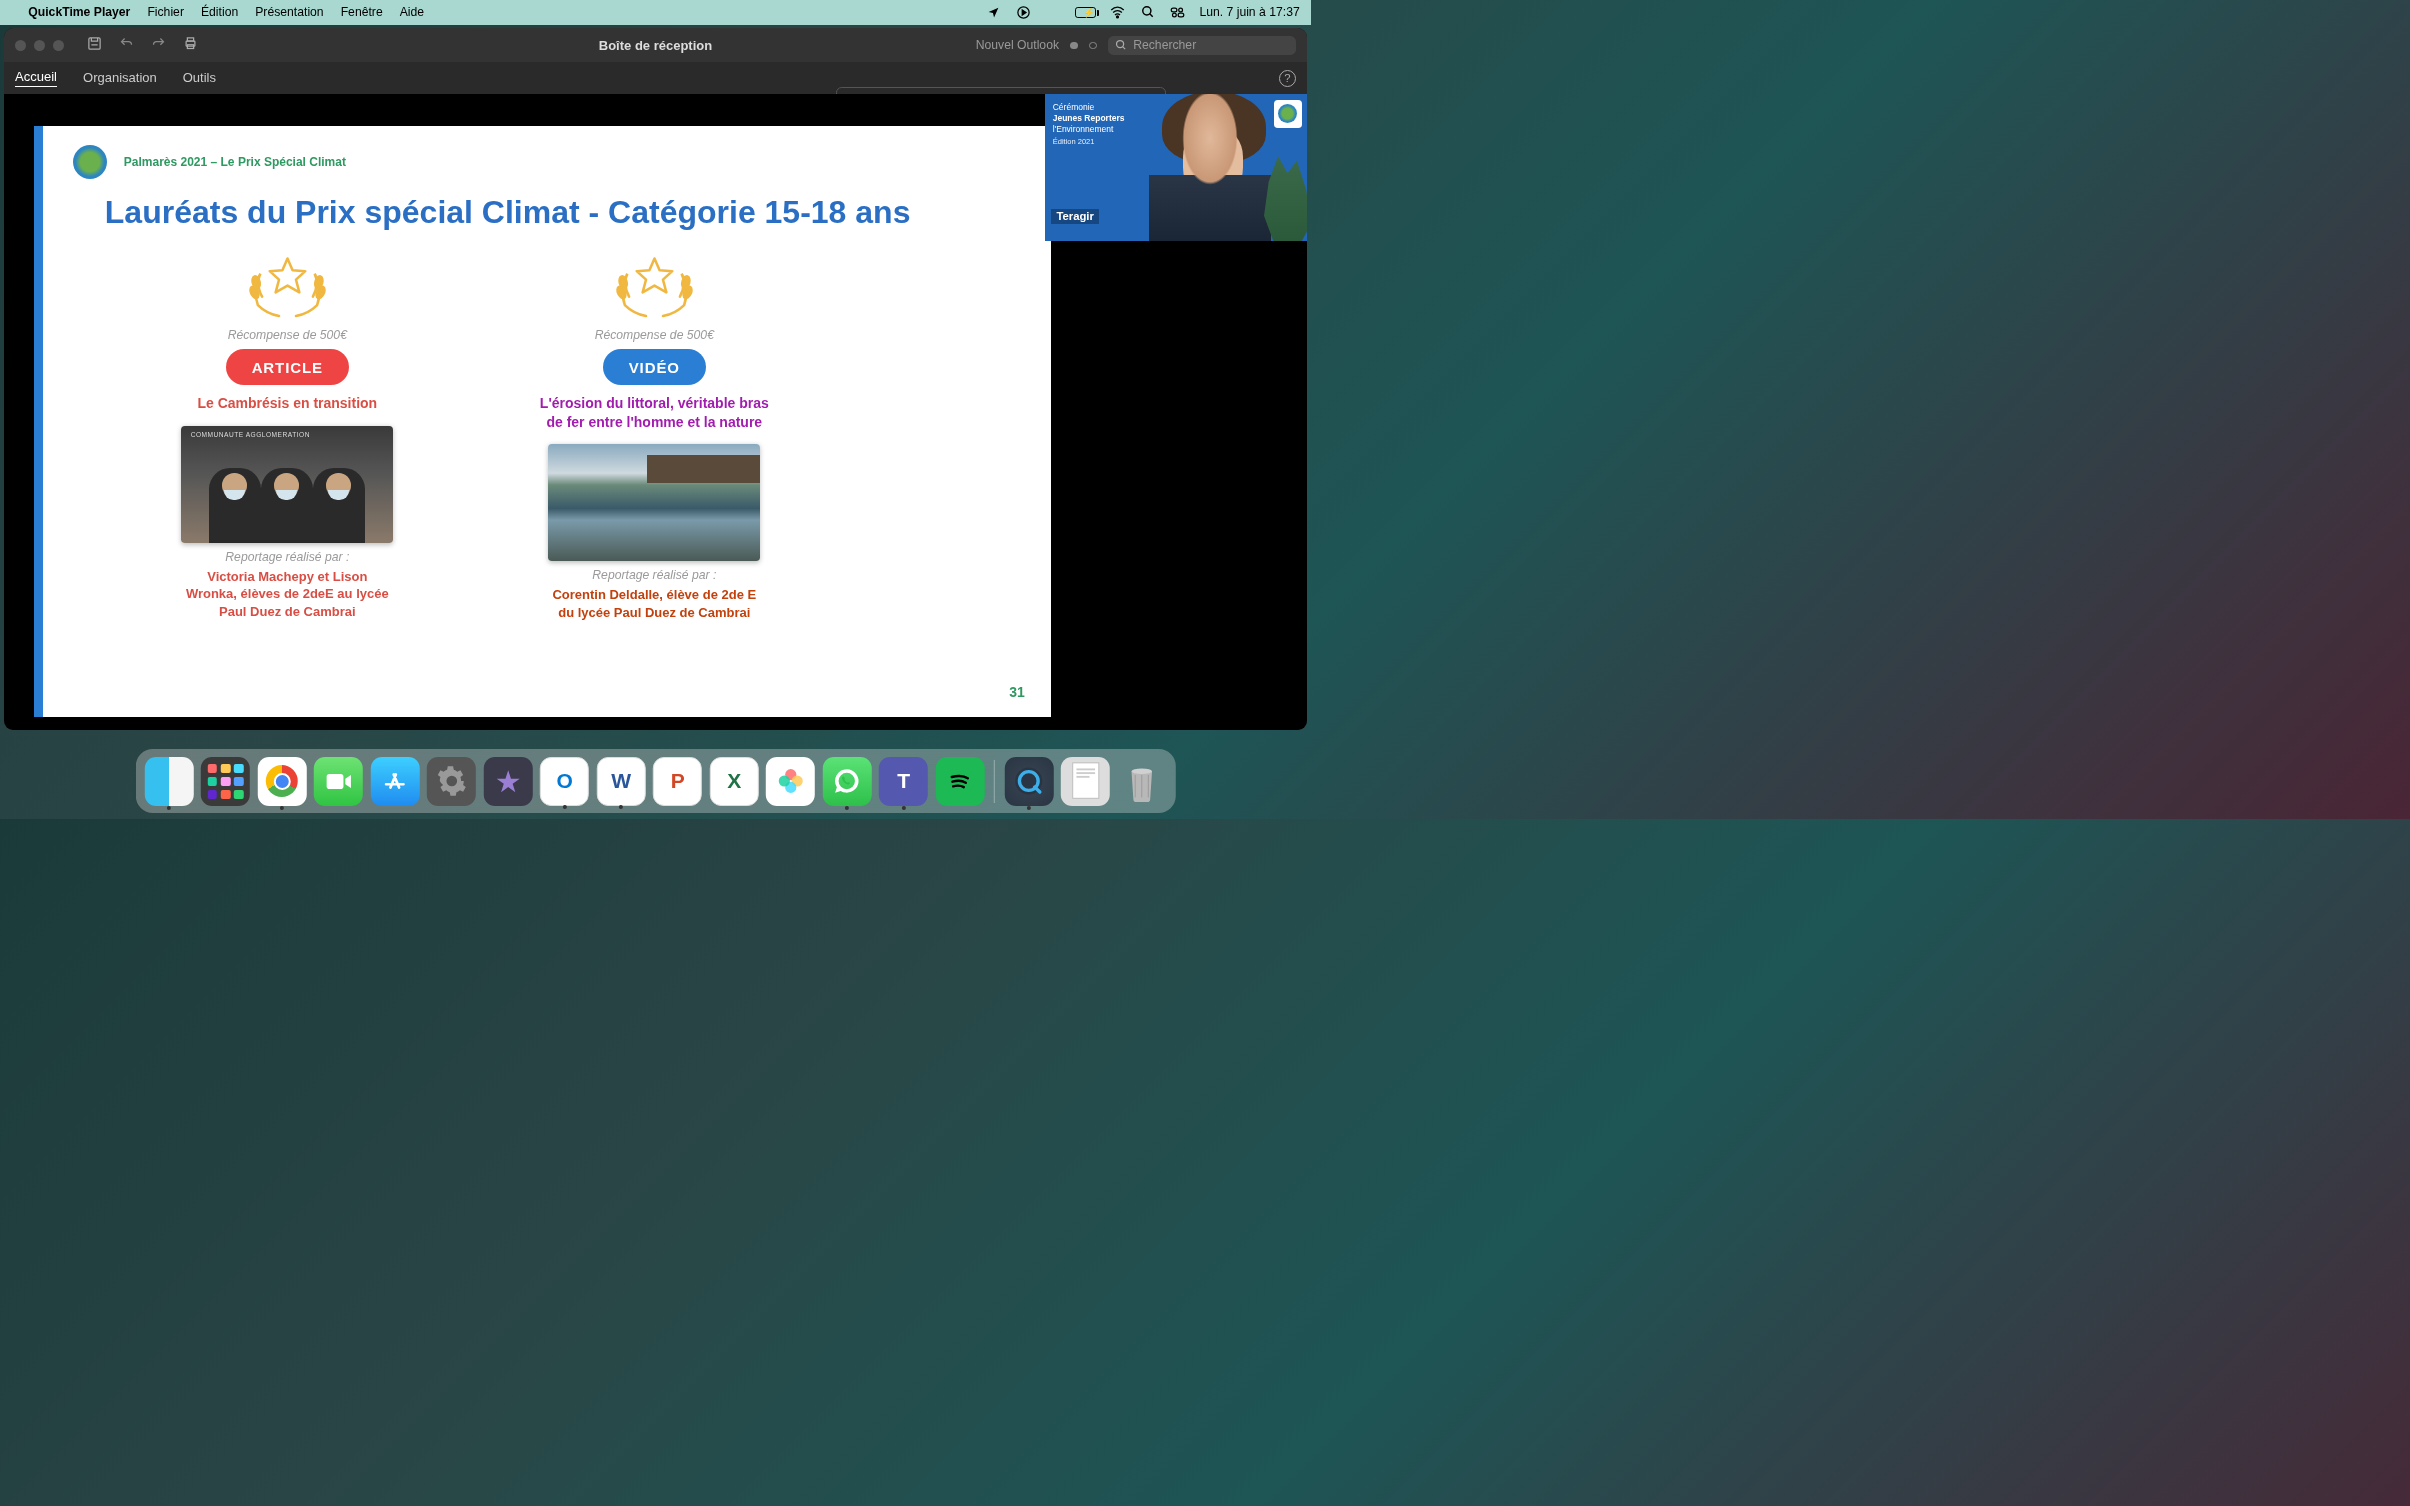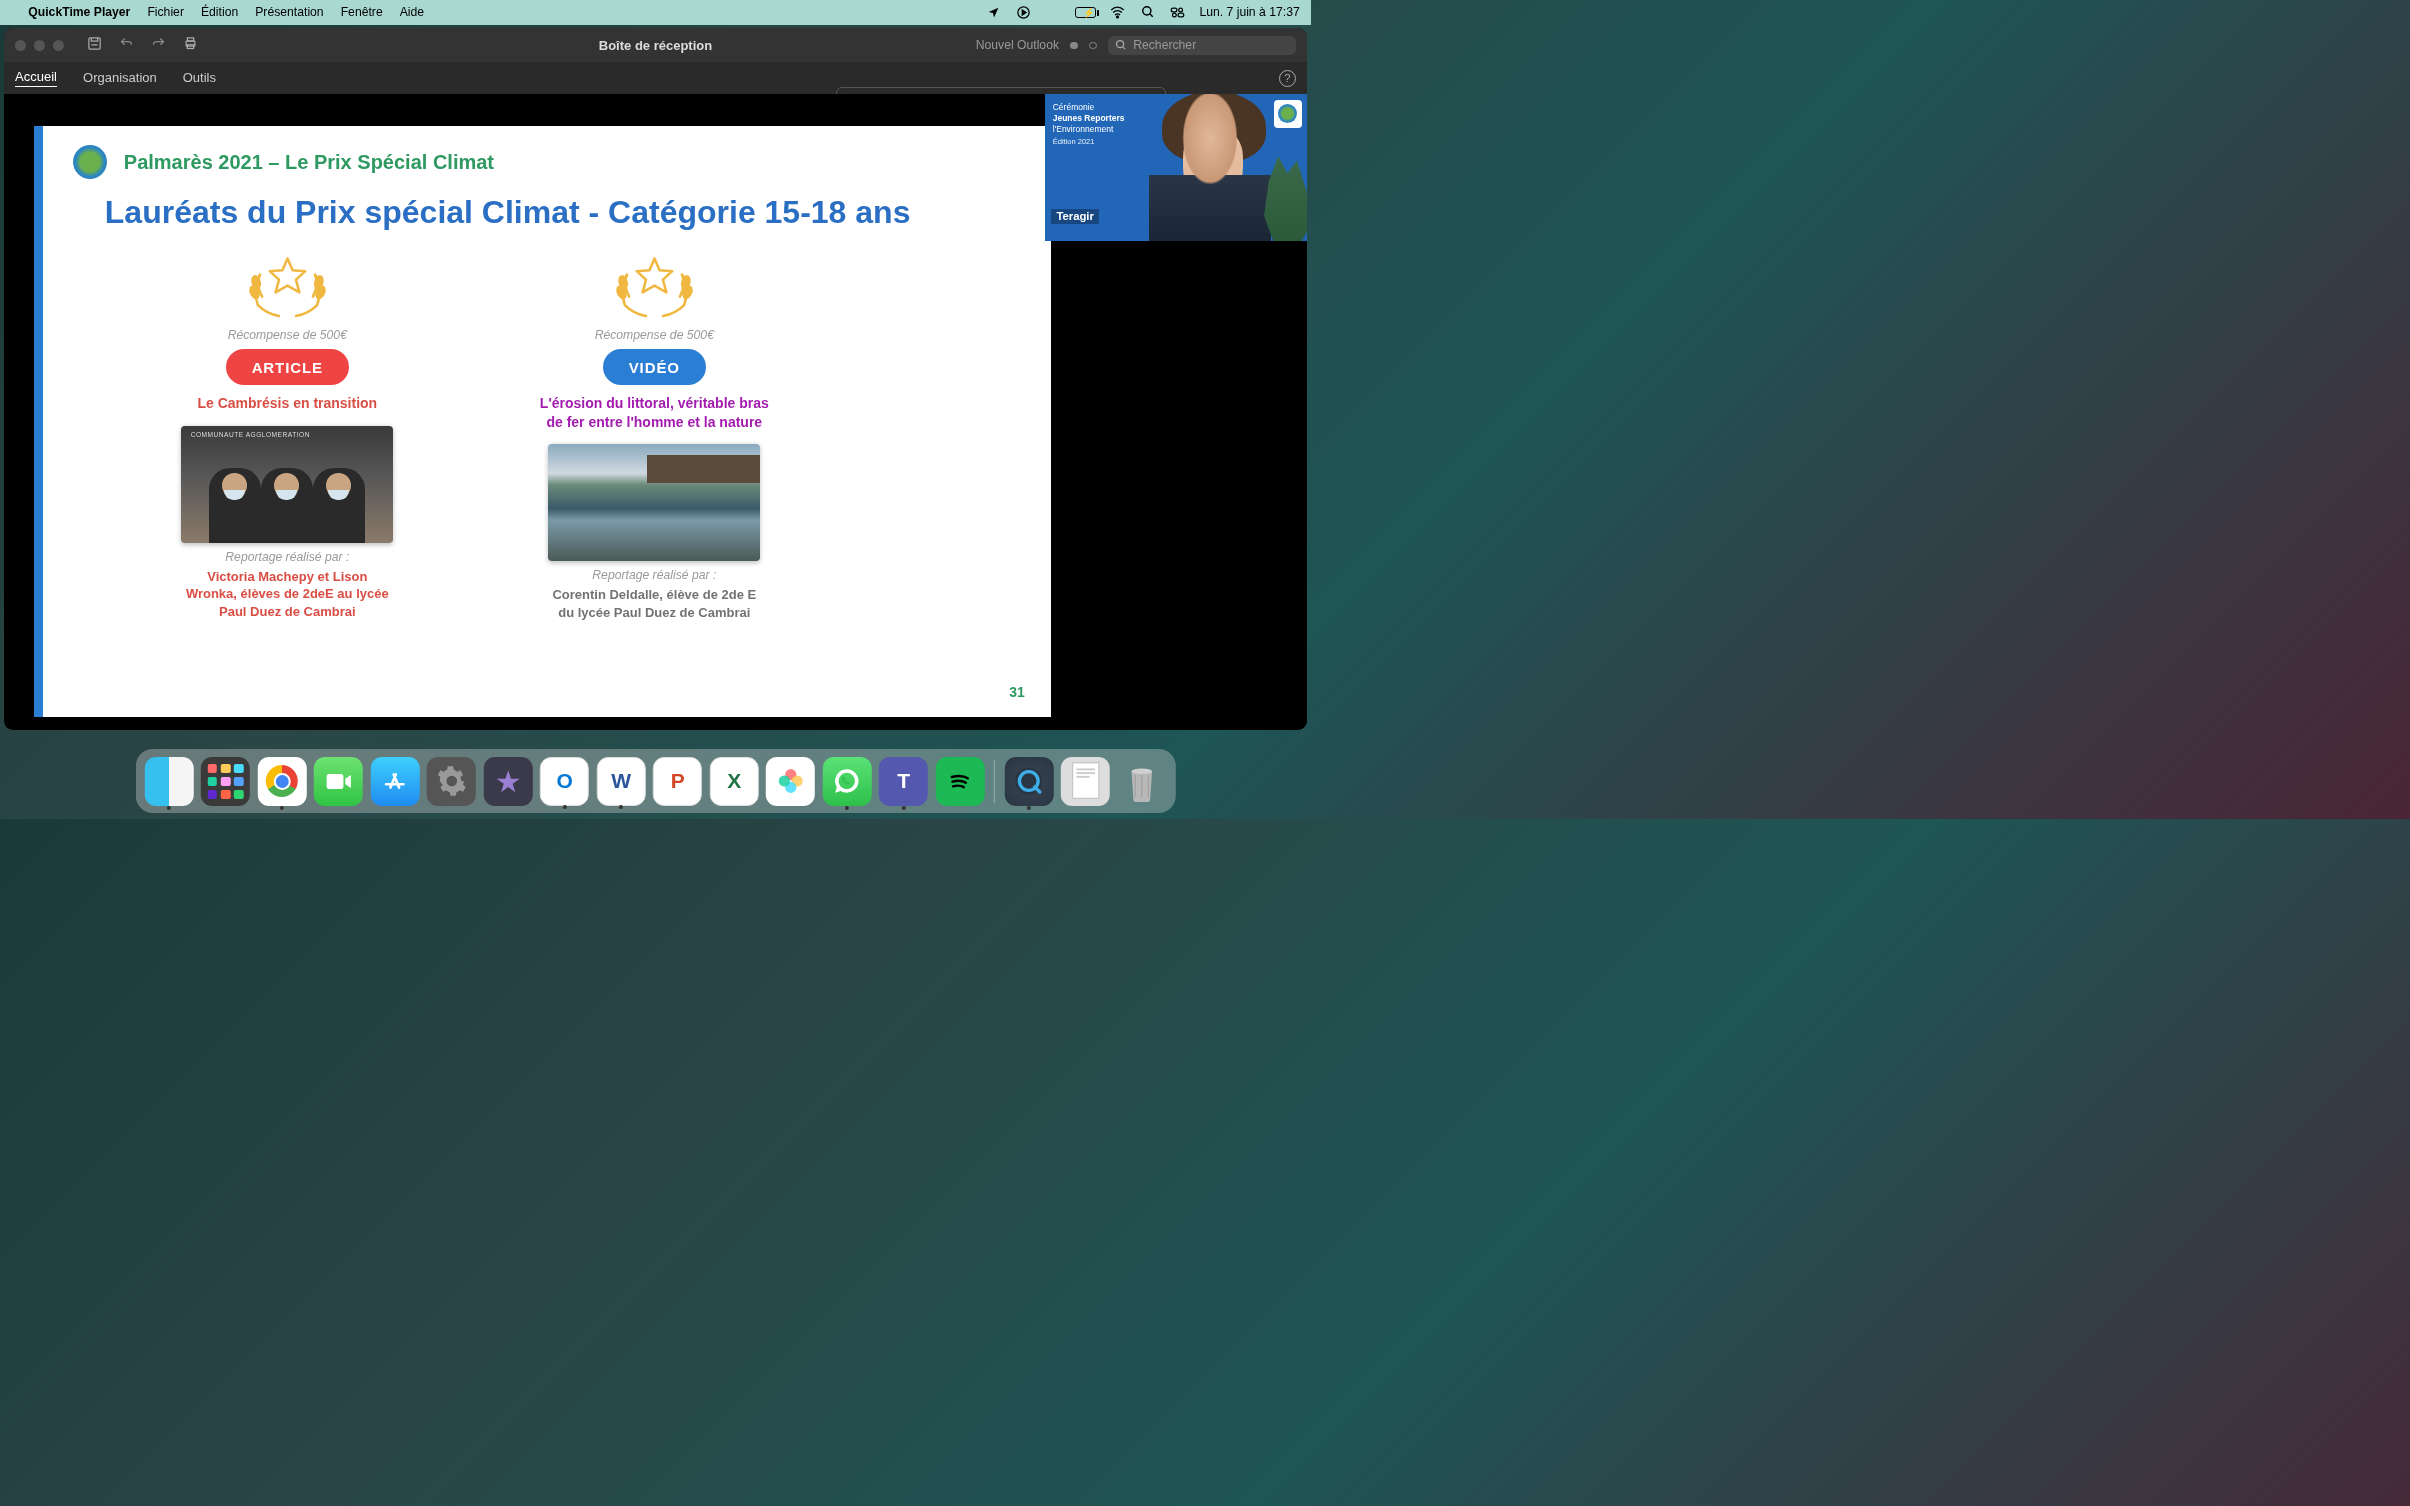--- a/index.html
+++ b/index.html
@@ -111,21 +111,21 @@
   gap: 17px;
   padding: 19px 0 0 30px;
 }
 .slide-logo {
   width: 34px;
   height: 34px;
   background: radial-gradient(circle, #6ab04c 40%, #2e86c1 60%);
   border-radius: 50%;
   position: relative;
 }
-.slide-subtitle { color: #2e9960; font-weight: 600; font-size: 20px; }
+.slide-subtitle { color: #2e9960; font-weight: 600; font-size: 12px; }
 .slide-title {
   color: #2a6fc4;
   font-size: 32px;
   font-weight: 700;
   padding: 15px 0 15px 62px;
 }
 .awards-row {
   display: flex;
   gap: 122px;
   padding-left: 122px;
@@ -169,21 +169,21 @@
 .photo1::before { content: "COMMUNAUTE AGGLOMERATION"; position: absolute; top: 5.6px; left: 9.4px; color: #ddd; font-size: 6.6px; letter-spacing: 0.5px; }
 .photo1-ppl { position: absolute; bottom: 0; left: 0; right: 0; height: 75px; display: flex; justify-content: center; gap: -9.4px; }
 .person { width: 52px; height: 75px; background: #2a2a2a; border-radius: 21px 21px 0 0; position: relative; }
 .person::before { content: ""; position: absolute; top: 5.6px; left: 13px; width: 24.5px; height: 24.5px; background: #c9a582; border-radius: 50%; }
 .person::after { content: ""; position: absolute; top: 22.6px; left: 15px; width: 21px; height: 9.4px; background: #d5e5ed; border-radius: 0 0 9.4px 9.4px; }
 .photo2 { background: linear-gradient(180deg, #8aaabf 0%, #cfd9df 25%, #6a8a7a 35%, #3a5a6a 55%, #7a9aaa 65%, #4a5a55 100%); position: relative; overflow: hidden; }
 .photo2::after { content: ""; position: absolute; right: 0; top: 11.3px; width: 113px; height: 28px; background: #5a4a3a; }
 .report-label { color: #9a9a9a; font-style: italic; font-size: 12.2px; margin-top: 7.5px; }
 .report-credit { font-weight: 600; font-size: 13px; margin-top: 3.8px; text-align: center; line-height: 1.35; max-width: 207px; }
 .credit-red { color: #d94e44; }
-.credit-blue { color: #737373; }
+.credit-blue { color: #c2410c; }
 .page-number { position: absolute; bottom: 17px; right: 26px; color: #2e9960; font-weight: 700; font-size: 14px; }
 
 
 .video-overlay {
   position: absolute;
   top: 0;
   right: 0;
   width: 262px;
   height: 147px;
   background: #2266b8;

